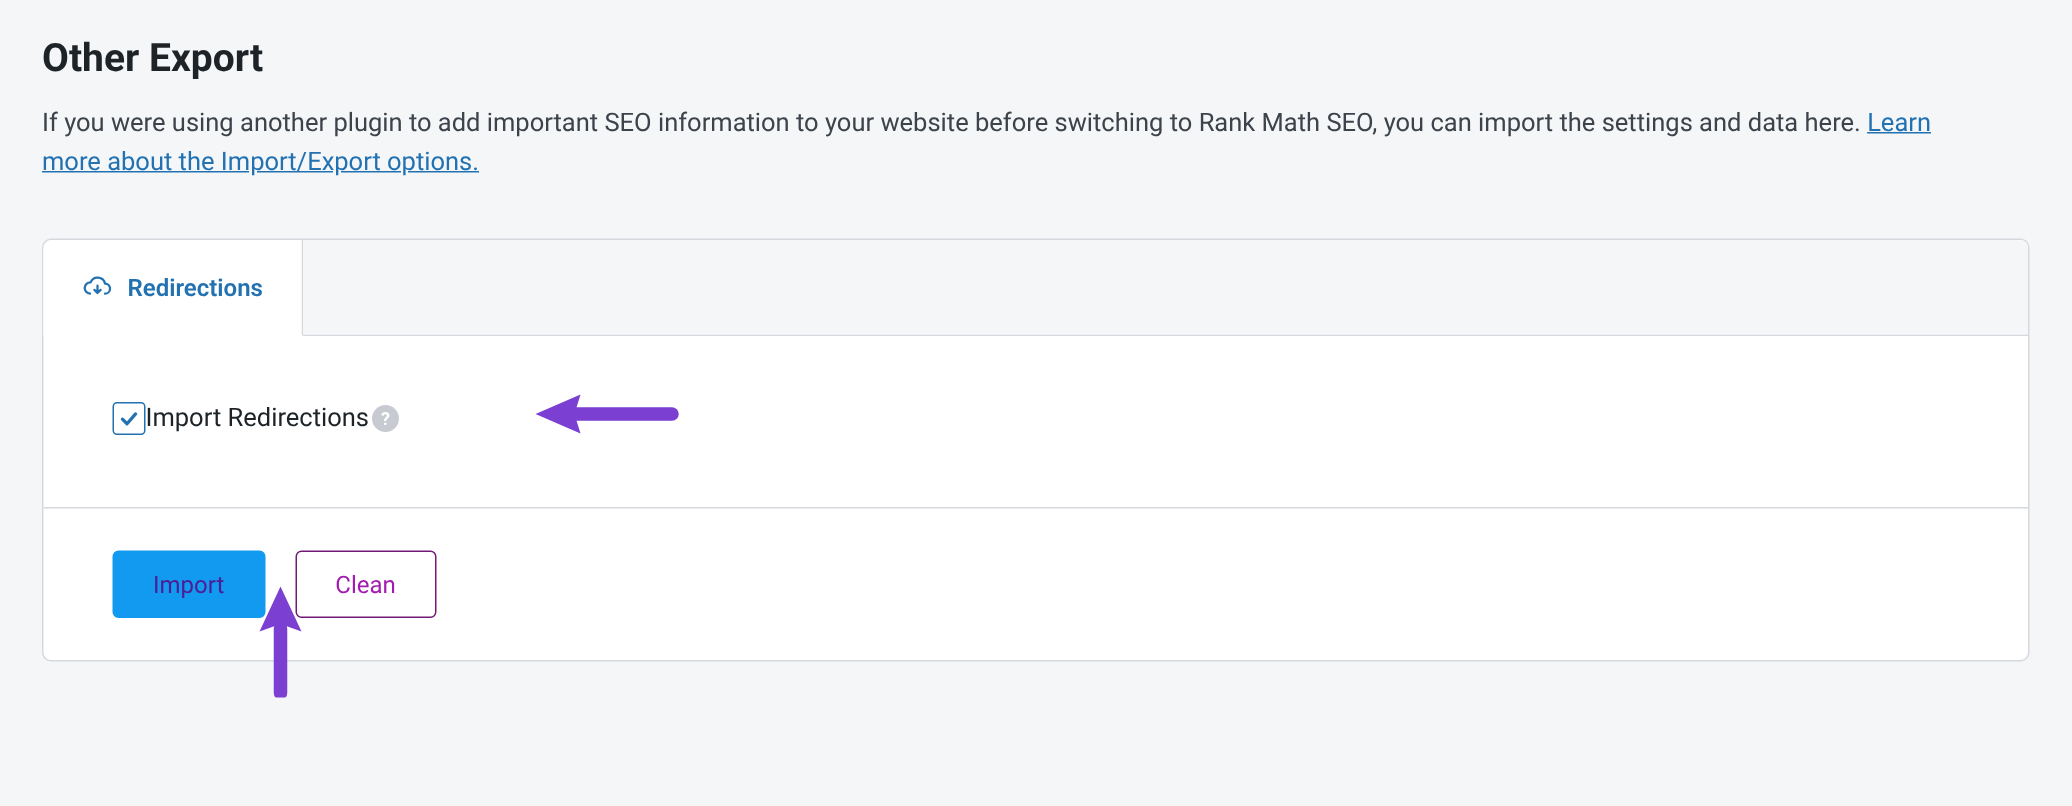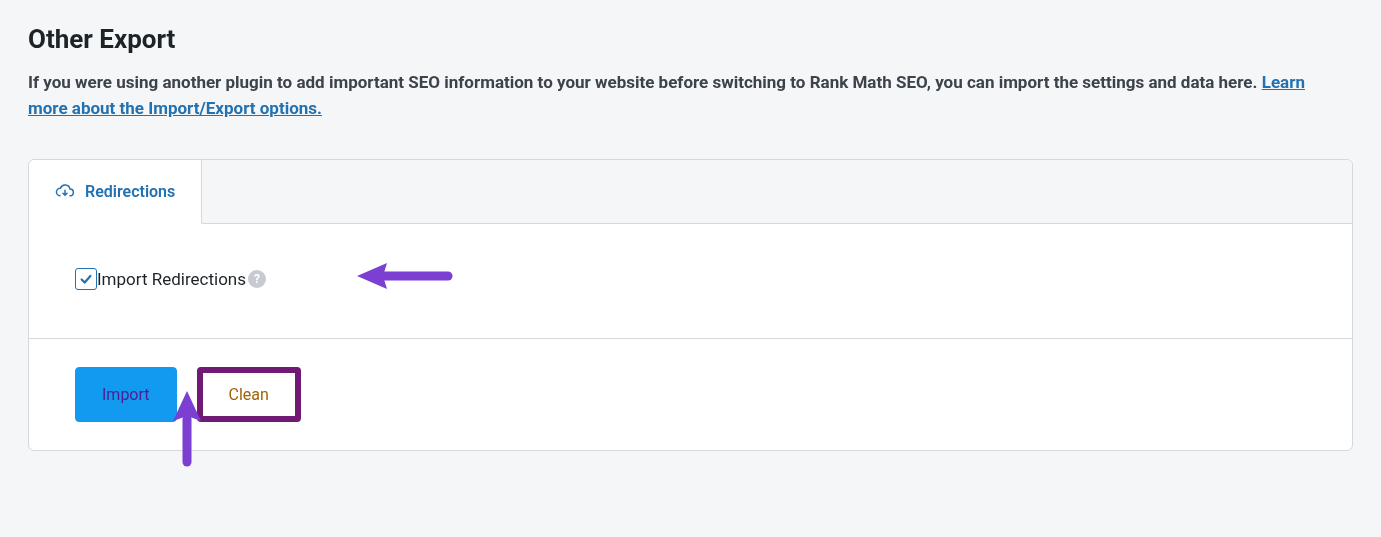--- a/index.html
+++ b/index.html
@@ -18,21 +18,20 @@
       font-weight: 700;
       color: #1d2327;
       margin-bottom: 16px;
     }
     .page-description {
       font-size: 17px;
       color: #3c434a;
       line-height: 1.5;
       margin-bottom: 38px;
       max-width: 1300px;
-      font-weight: bold;
     }
     .page-description a {
       color: #2271b1;
       text-decoration: underline;
     }
     .panel {
       border: 1px solid #d5d9de;
       border-radius: 6px;
       background: #fff;
       overflow: visible;
@@ -124,22 +123,22 @@
       font-family: inherit;
       border: 1px solid transparent;
     }
     .btn-primary {
       background: #129af0;
       color: #4c1d95;
       border: 1px solid #129af0;
     }
     .btn-danger-outline {
       background: #fff;
-      color: #a16207;
-      border: 6px solid #701a75;
+      color: #a21caf;
+      border: 1px solid #701a75;
     }
     .annotation-arrow {
       position: absolute;
       pointer-events: none;
     }
     .annotation-arrow.arrow-1 {
       left: 324px;
       top: 34px;
       width: 100px;
       height: 36px;

